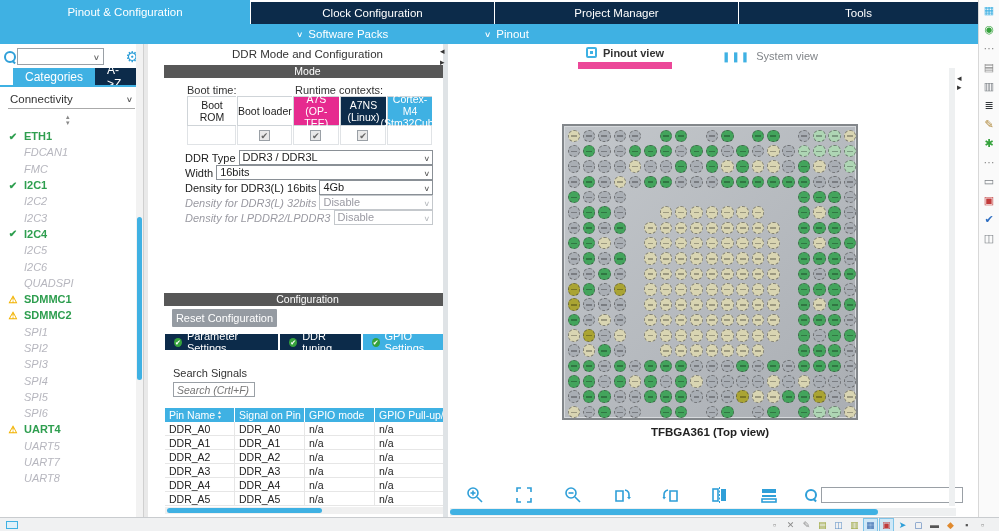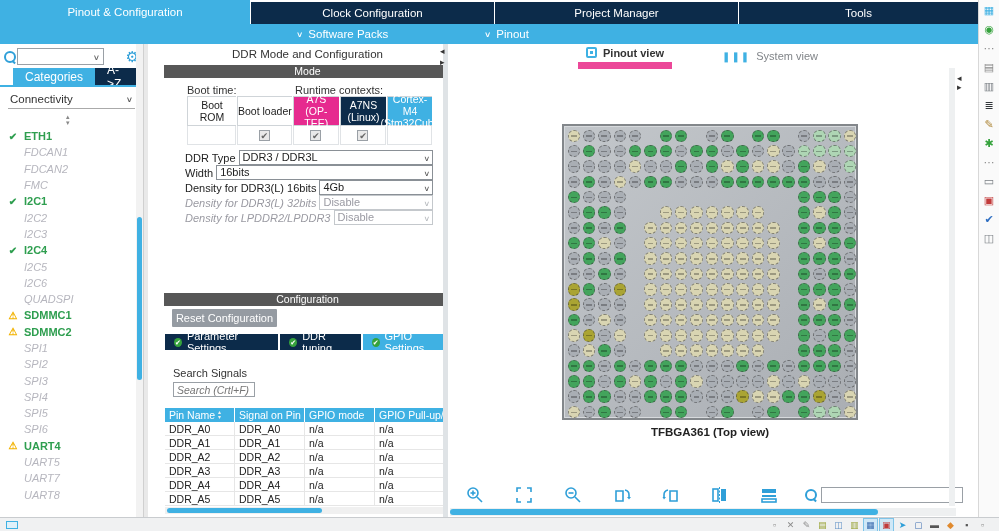--- a/index.html
+++ b/index.html
@@ -195,24 +195,20 @@
     <div class="sb-catline"></div>
     <div class="sb-spinner">▴<br>▾</div>
     <div class="periph-list" id="periph-list">
         <div class="pitem ok">
           <span class="st">✔</span>
           <span>ETH1</span>
         </div>
         <div class="pitem off">
           <span class="st"></span>
           <span>FDCAN1</span>
-        </div>
-        <div class="pitem off">
-          <span class="st"></span>
-          <span>FDCAN2</span>
         </div>
         <div class="pitem off">
           <span class="st"></span>
           <span>FMC</span>
         </div>
         <div class="pitem ok">
           <span class="st">✔</span>
           <span>I2C1</span>
         </div>
         <div class="pitem off">

